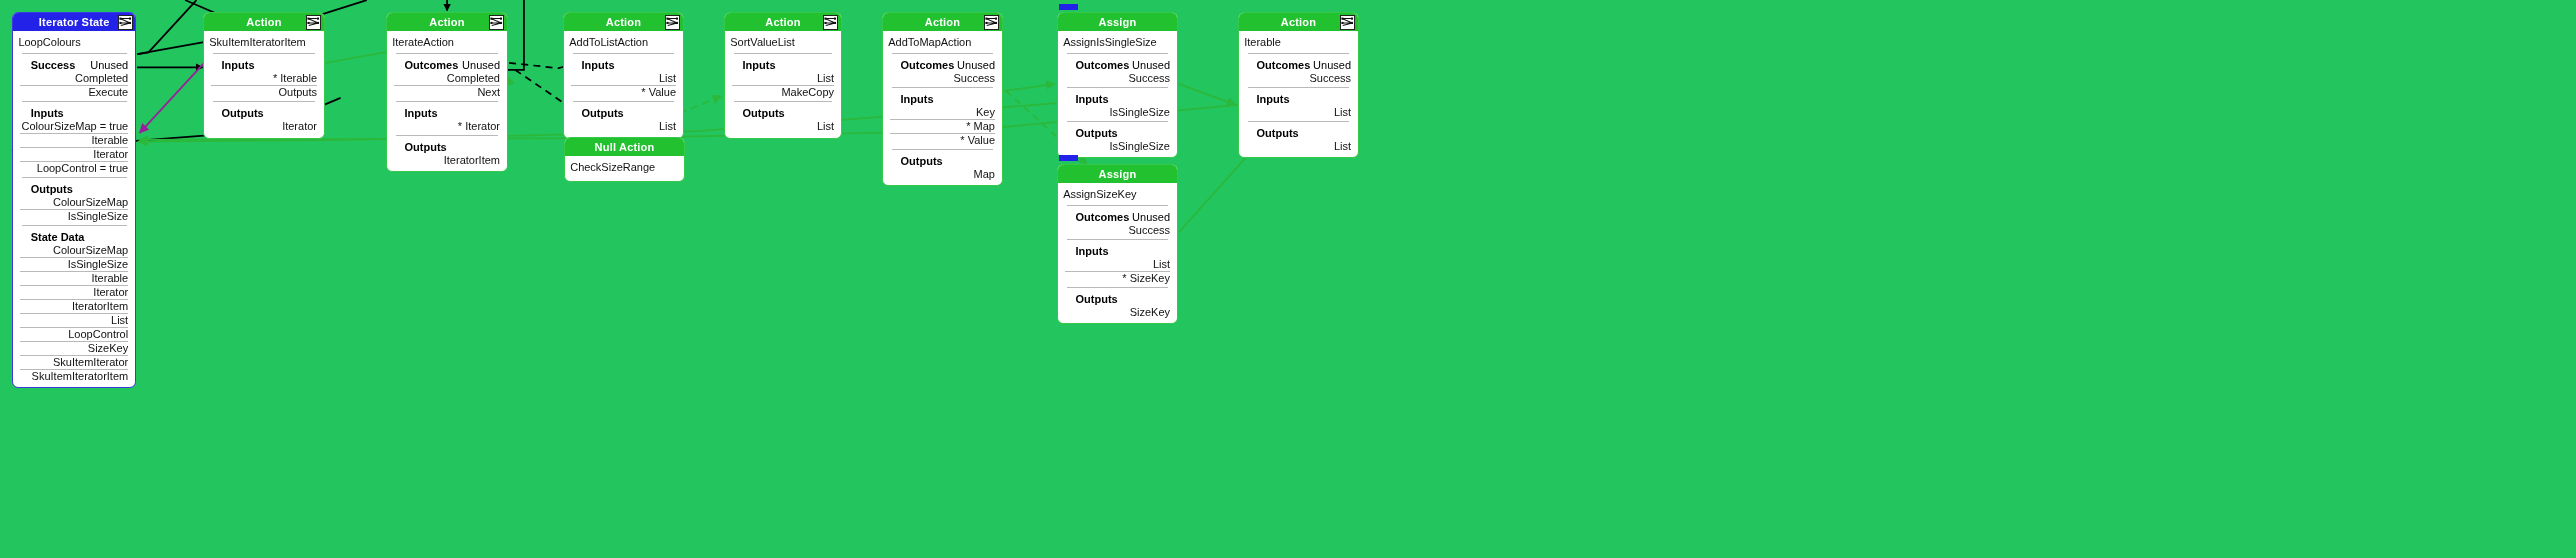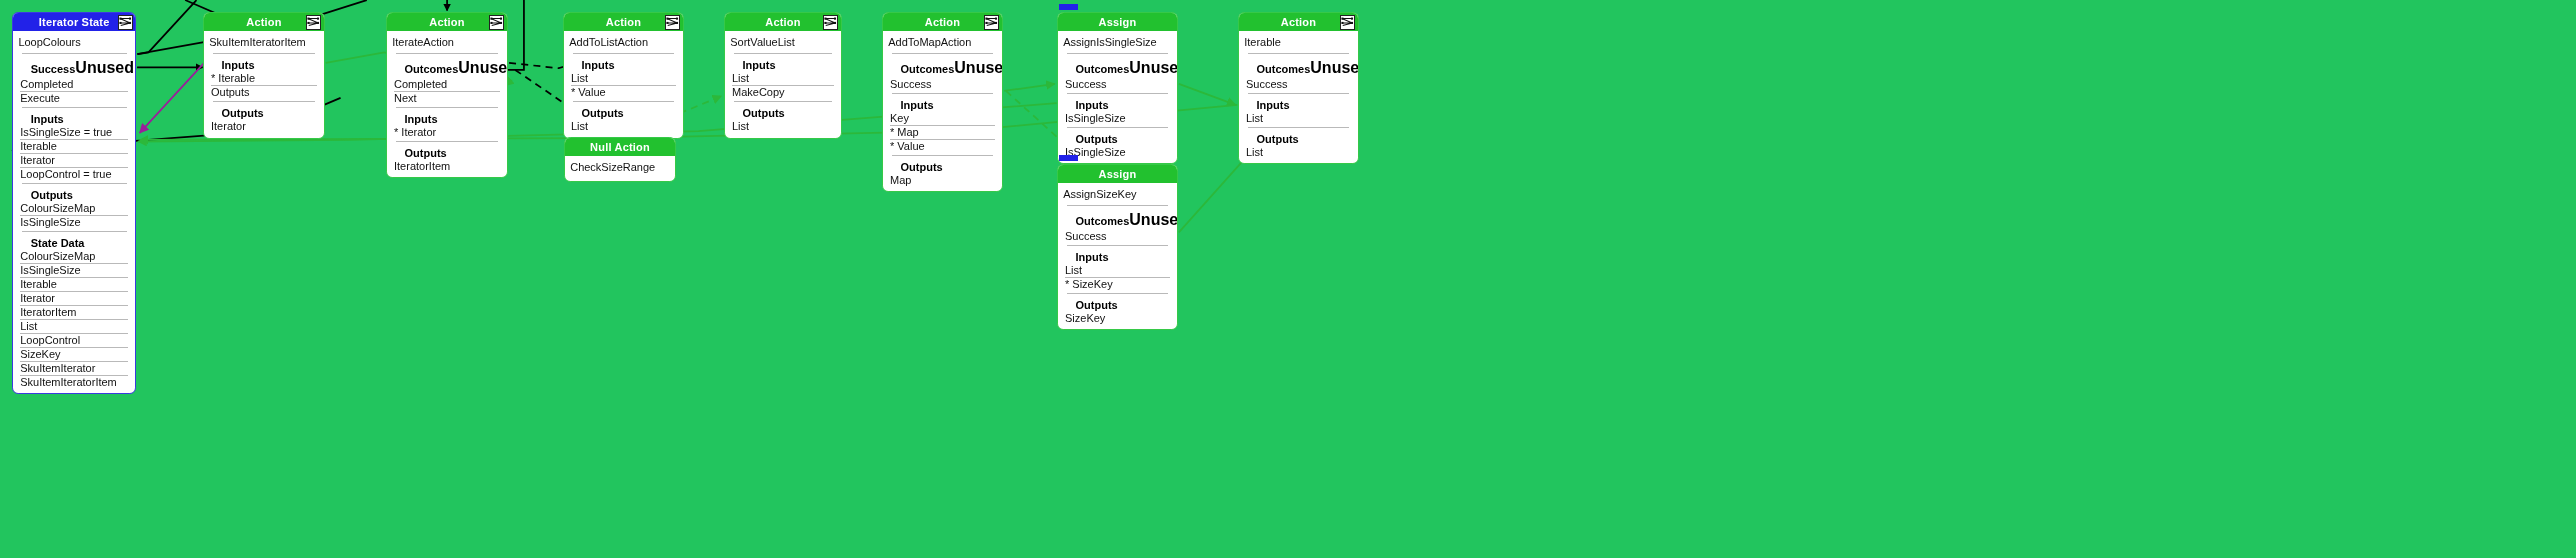--- a/index.html
+++ b/index.html
@@ -80,27 +80,28 @@
   .section-head {
     display: flex;
     justify-content: space-between;
     align-items: baseline;
     font-size: 11px;
     font-weight: bold;
     color: #000;
     padding: 2.6px 7px 0.9px 7px;
   }
   .section-head .head-left { padding-left: 10.5px; }
-  .section-head .head-right { font-weight: bold; font-size: 16px; }
+  .section-head .head-right { font-weight: normal; font-size: 11px; }
   .port-row {
     font-size: 11px;
     color: #111;
     padding: 0 7px 0 7px;
     line-height: 13px;
     white-space: nowrap;
+    text-align: right;
   }
   .node-pad { height: 4.4px; }
 
   
   .stub {
     position: absolute;
     width: 19px;
     height: 6.1px;
     background: #2222e8;
   }
@@ -170,21 +171,21 @@
           <span class="head-left">Success</span>
           <span class="head-right">Unused</span>
         </div>
         <div class="port-row">Completed</div>
         <div class="rule thin"></div>
         <div class="port-row">Execute</div>
         <div class="rule"></div>
         <div class="section-head">
           <span class="head-left">Inputs</span>
         </div>
-        <div class="port-row">IsSingleSize = true</div>
+        <div class="port-row">ColourSizeMap = true</div>
         <div class="rule thin"></div>
         <div class="port-row">Iterable</div>
         <div class="rule thin"></div>
         <div class="port-row">Iterator</div>
         <div class="rule thin"></div>
         <div class="port-row">LoopControl = true</div>
         <div class="rule"></div>
         <div class="section-head">
           <span class="head-left">Outputs</span>
         </div>
@@ -387,21 +388,21 @@
           <span class="head-left">Inputs</span>
         </div>
         <div class="port-row">List</div>
         <div class="rule"></div>
         <div class="section-head">
           <span class="head-left">Outputs</span>
         </div>
         <div class="port-row">List</div>
         <div class="node-pad"></div>
       </div>
-      <div class="node green" style="left: 564px; top: 137px; width: 112px;">
+      <div class="node green" style="left: 564px; top: 137px; width: 121px;">
         <div class="node-header"><span>Null Action</span></div>
         <div class="node-subtitle">CheckSizeRange</div>
         <div class="node-pad"></div>
       </div>
       <div class="stub" style="left: 1059px; top: 155px;"></div>
       <div class="node green" style="left: 1057px; top: 164px; width: 121px;">
         <div class="node-header"><span>Assign</span></div>
         <div class="node-subtitle">AssignSizeKey</div>
         <div class="rule"></div>
         <div class="section-head">

